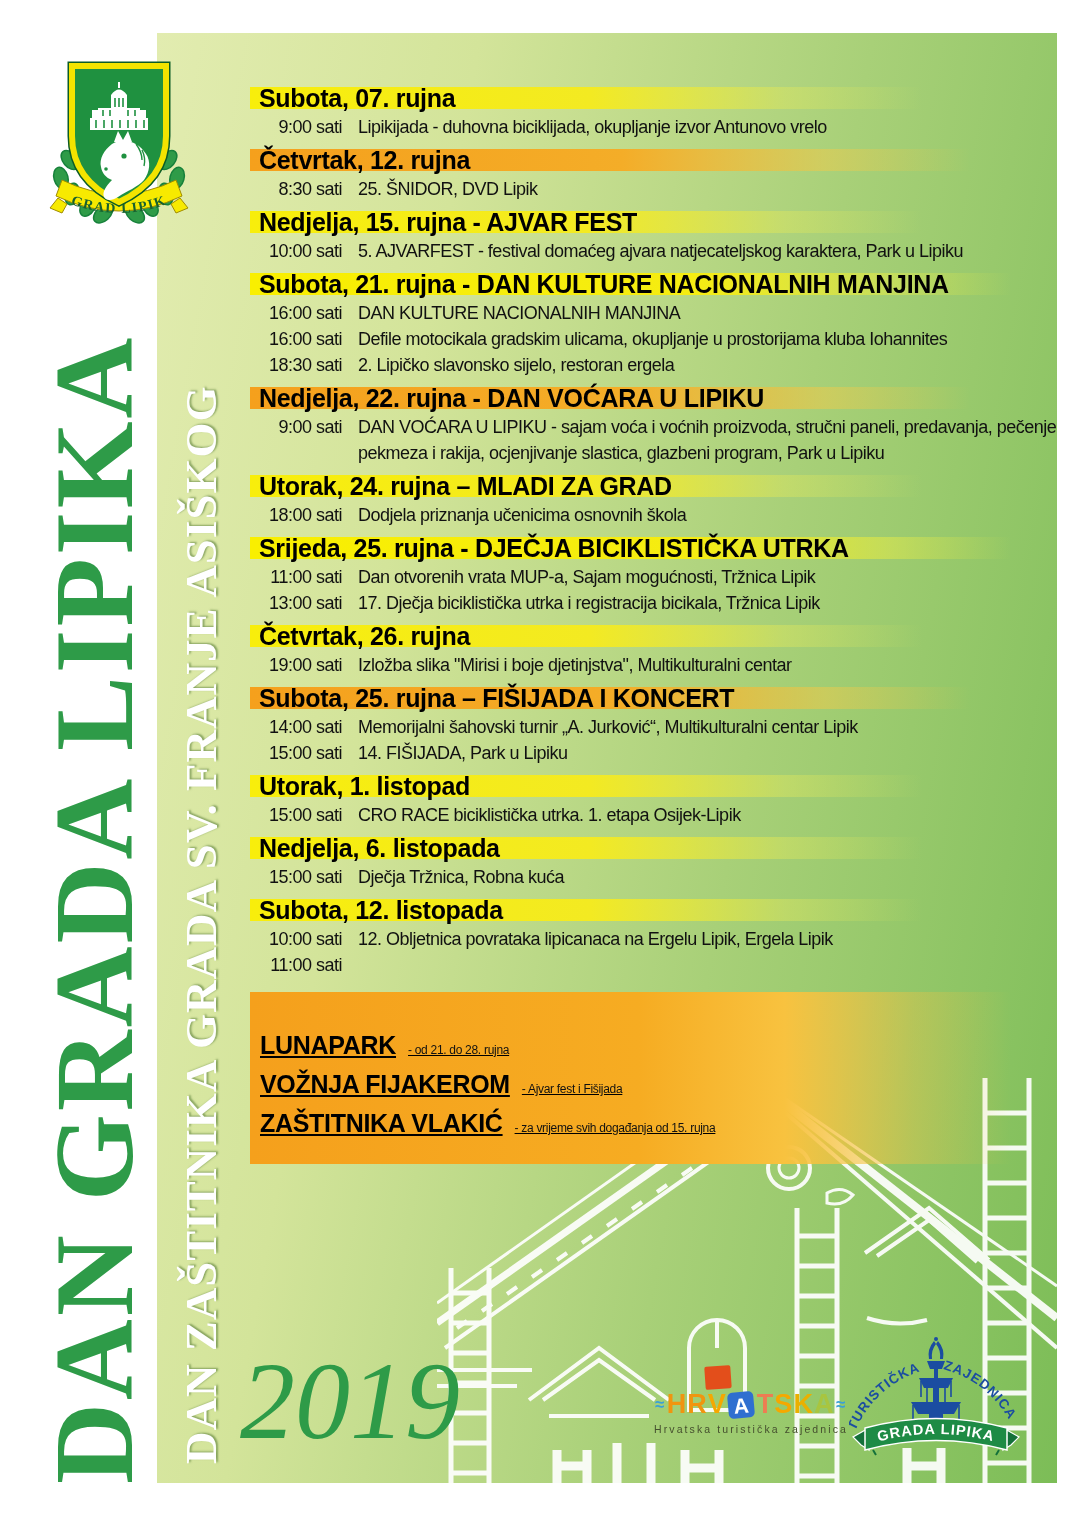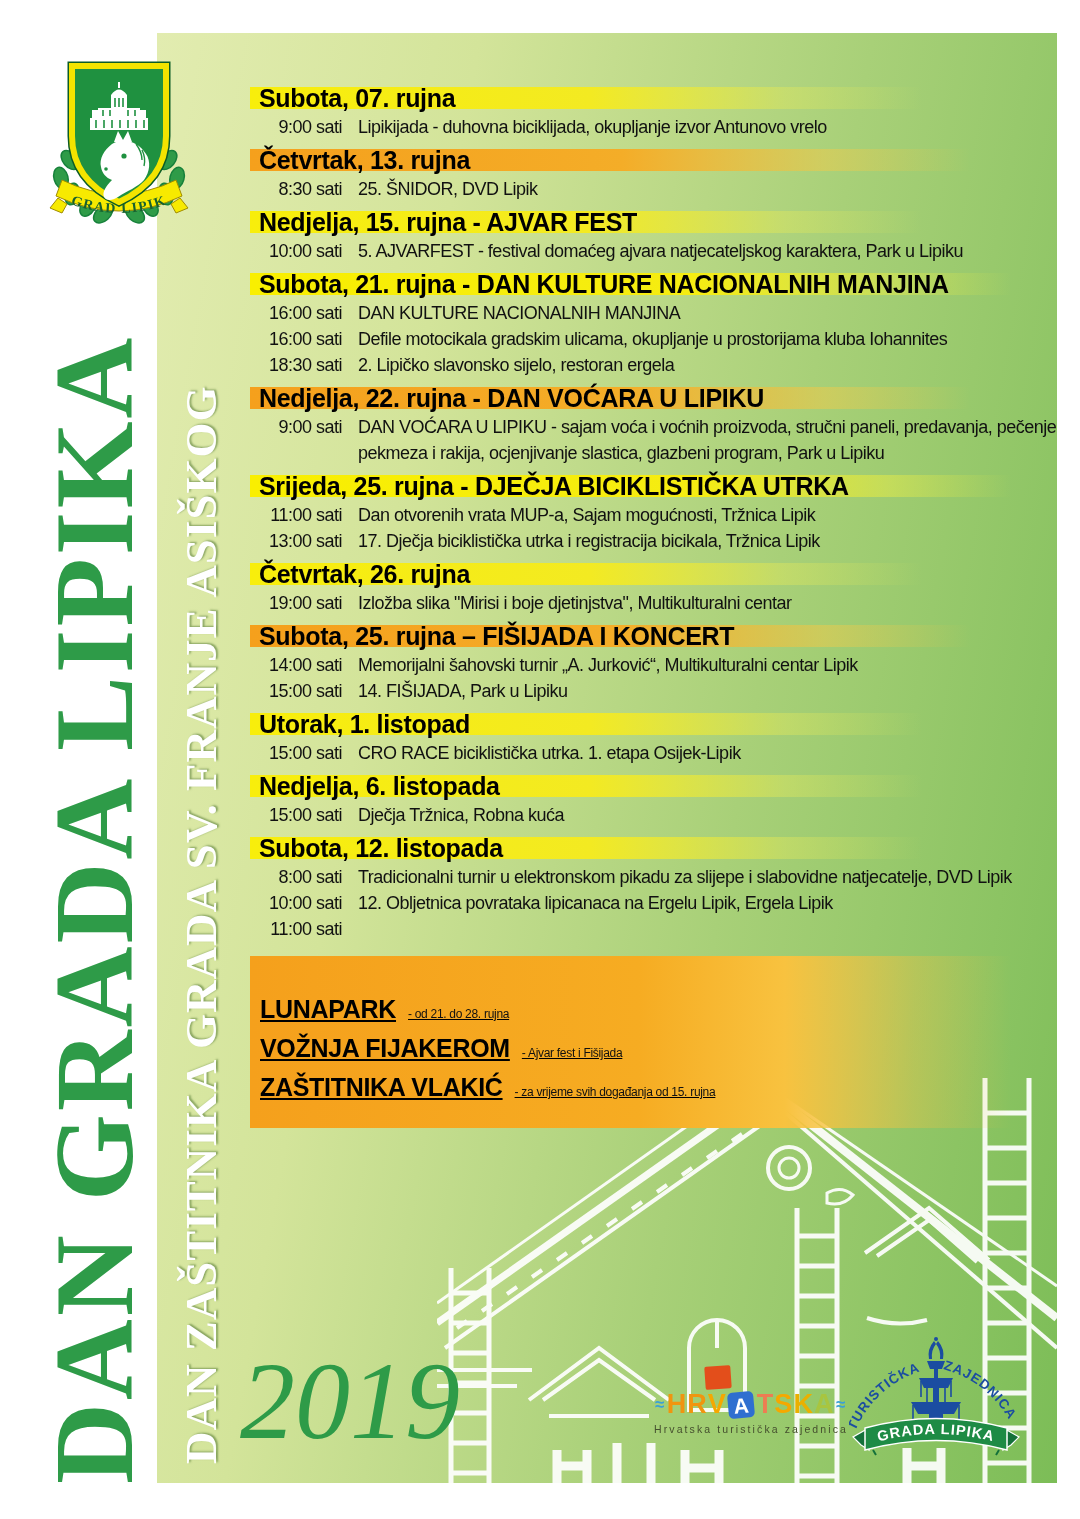--- a/index.html
+++ b/index.html
@@ -213,21 +213,21 @@
     <div class="items">
   <div class="event">
     <span class="time">9:00 sati</span>
     <span class="etext">Lipikijada - duhovna biciklijada, okupljanje izvor Antunovo vrelo</span>
   </div>
 </div>
   </div>
 
   <div class="section">
     <div class="datebar accent-orange">
-      <span class="date-label">Četvrtak, 13. rujna</span>
+      <span class="date-label">Četvrtak, 12. rujna</span>
     </div>
     <div class="items">
   <div class="event">
     <span class="time">8:30 sati</span>
     <span class="etext">25. ŠNIDOR, DVD Lipik</span>
   </div>
 </div>
   </div>
 
   <div class="section">
@@ -269,20 +269,31 @@
       <span class="date-label">Nedjelja, 22. rujna - DAN VOĆARA U LIPIKU</span>
     </div>
     <div class="items">
   <div class="event">
     <span class="time">9:00 sati</span>
     <span class="etext">DAN VOĆARA U LIPIKU - sajam voća i voćnih proizvoda, stručni paneli, predavanja, pečenje pekmeza i rakija, ocjenjivanje slastica, glazbeni program, Park u Lipiku</span>
   </div>
 </div>
   </div>
 
+  <div class="section">
+    <div class="datebar accent-yellow">
+      <span class="date-label">Utorak, 24. rujna – MLADI ZA GRAD</span>
+    </div>
+    <div class="items">
+  <div class="event">
+    <span class="time">18:00 sati</span>
+    <span class="etext">Dodjela priznanja učenicima osnovnih škola</span>
+  </div>
+</div>
+  </div>
 
   <div class="section">
     <div class="datebar accent-yellow-long">
       <span class="date-label">Srijeda, 25. rujna - DJEČJA BICIKLISTIČKA UTRKA</span>
     </div>
     <div class="items">
   <div class="event">
     <span class="time">11:00 sati</span>
     <span class="etext">Dan otvorenih vrata MUP-a, Sajam mogućnosti, Tržnica Lipik</span>
   </div>
@@ -346,24 +357,20 @@
     <span class="etext">Dječja Tržnica, Robna kuća</span>
   </div>
 </div>
   </div>
 
   <div class="section">
     <div class="datebar accent-yellow">
       <span class="date-label">Subota, 12. listopada</span>
     </div>
     <div class="items">
-  <div class="event">
-    <span class="time">8:00 sati</span>
-    <span class="etext">Tradicionalni turnir u elektronskom pikadu za slijepe i slabovidne natjecatelje, DVD Lipik</span>
-  </div>
 
   <div class="event">
     <span class="time">10:00 sati</span>
     <span class="etext">12. Obljetnica povrataka lipicanaca na Ergelu Lipik, Ergela Lipik</span>
   </div>
 
   <div class="event">
     <span class="time">11:00 sati</span>
   </div>
 </div>

